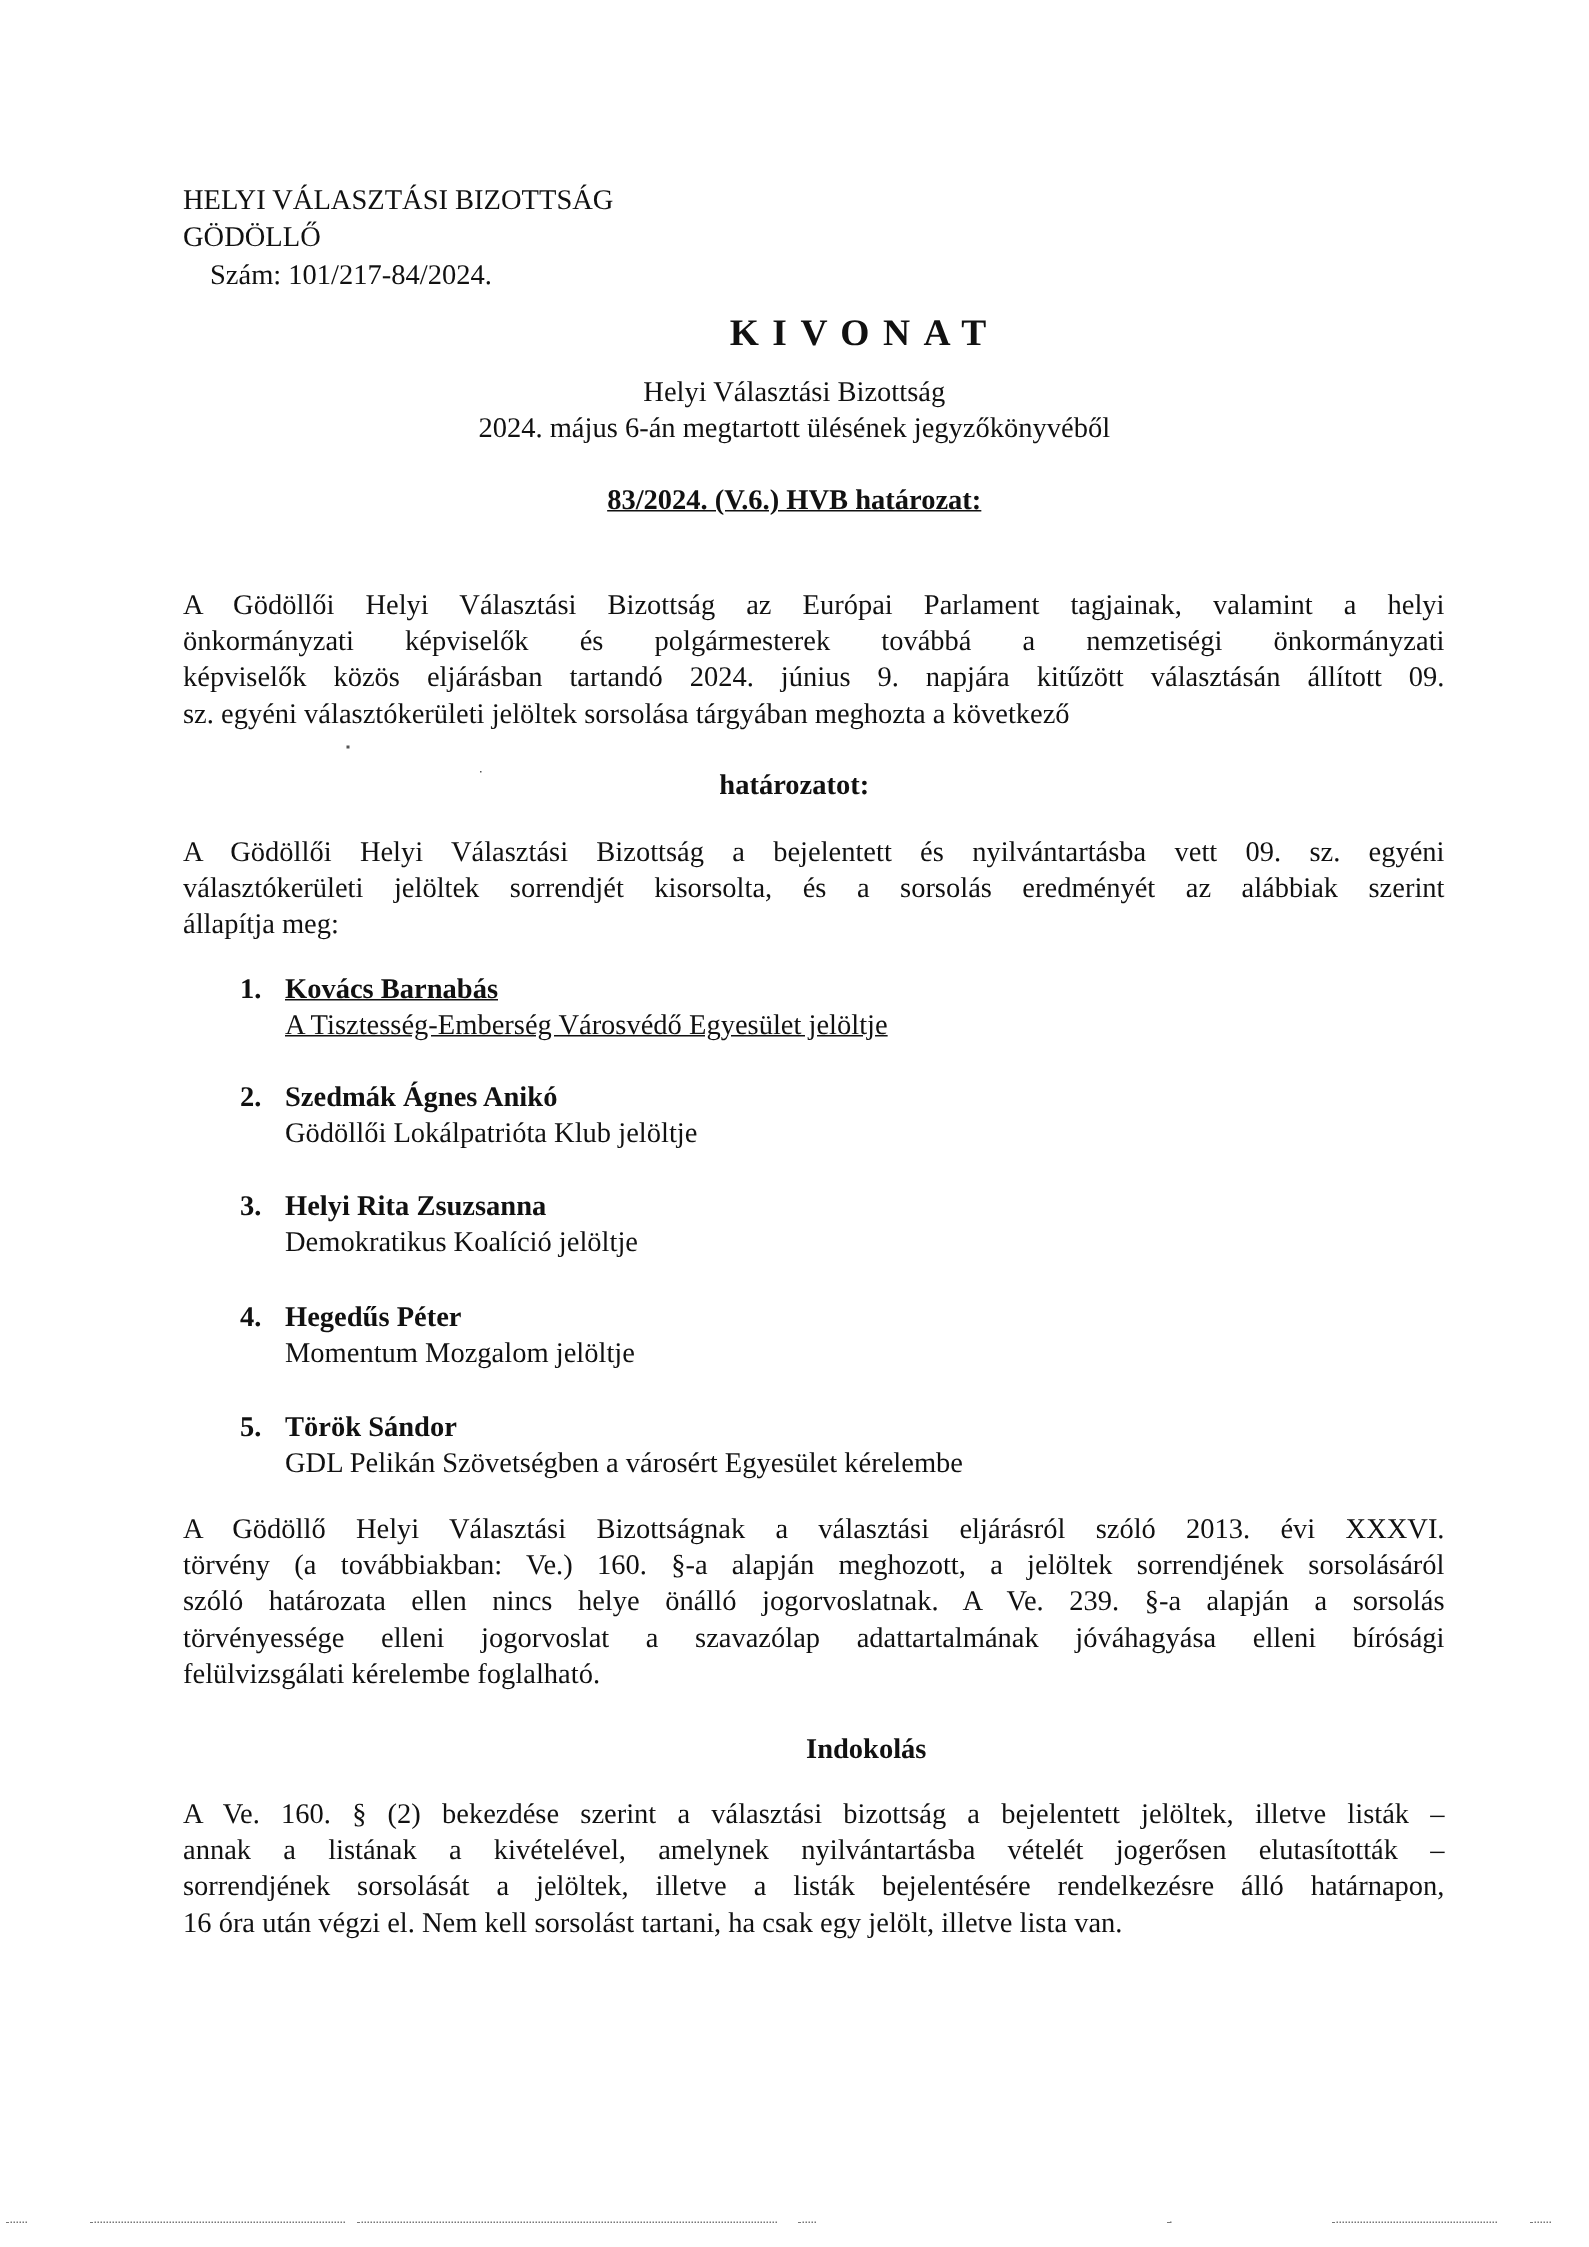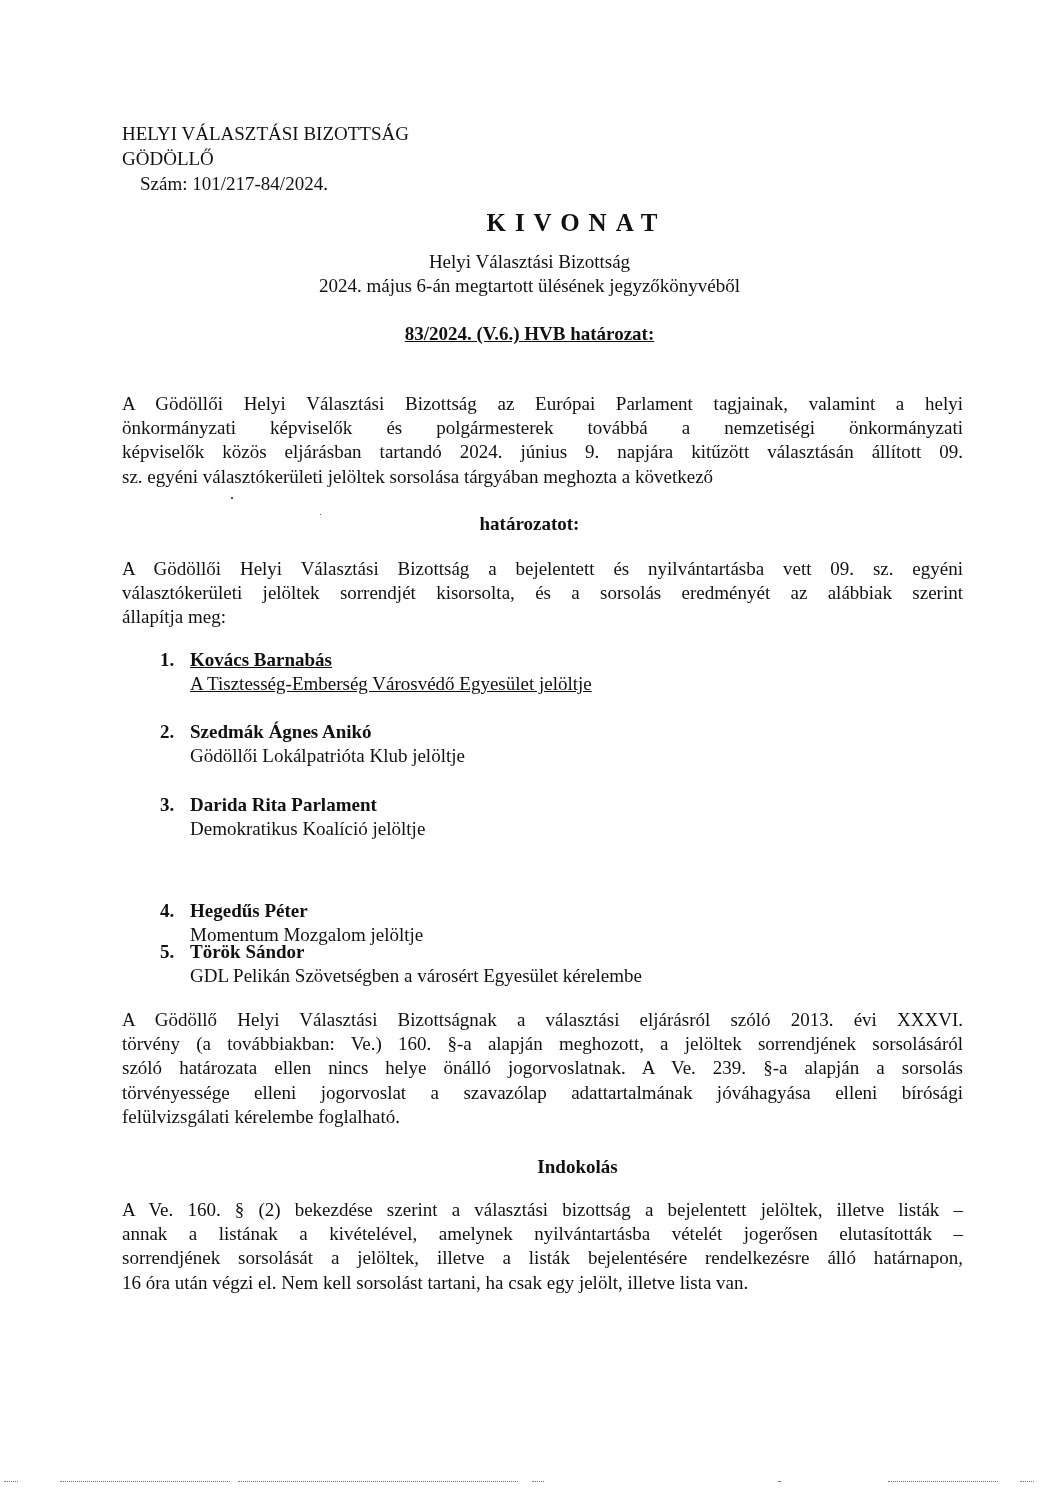--- a/index.html
+++ b/index.html
@@ -137,24 +137,24 @@
 
   <div class="abs cand" style="top:648px;text-decoration:underline;">
     <span class="num">1.</span><span class="name">Kovács Barnabás</span>
     <span class="party">A Tisztesség-Emberség Városvédő Egyesület jelöltje</span>
   </div>
   <div class="abs cand" style="top:720px;">
     <span class="num">2.</span><span class="name">Szedmák Ágnes Anikó</span>
     <span class="party">Gödöllői Lokálpatrióta Klub jelöltje</span>
   </div>
   <div class="abs cand" style="top:793px;">
-    <span class="num">3.</span><span class="name">Darida Rita Parlament</span>
+    <span class="num">3.</span><span class="name">Helyi Rita Zsuzsanna</span>
     <span class="party">Demokratikus Koalíció jelöltje</span>
   </div>
-  <div class="abs cand" style="top:867px;margin-top:32px;">
+  <div class="abs cand" style="top:867px;">
     <span class="num">4.</span><span class="name">Hegedűs Péter</span>
     <span class="party">Momentum Mozgalom jelöltje</span>
   </div>
   <div class="abs cand" style="top:940px;">
     <span class="num">5.</span><span class="name">Török Sándor</span>
     <span class="party">GDL Pelikán Szövetségben a városért Egyesület kérelembe</span>
   </div>
 
   <div class="abs para" style="top:1008px;">
     <span class="para-line">A Gödöllő Helyi Választási Bizottságnak a választási eljárásról szóló 2013. évi XXXVI.</span>

